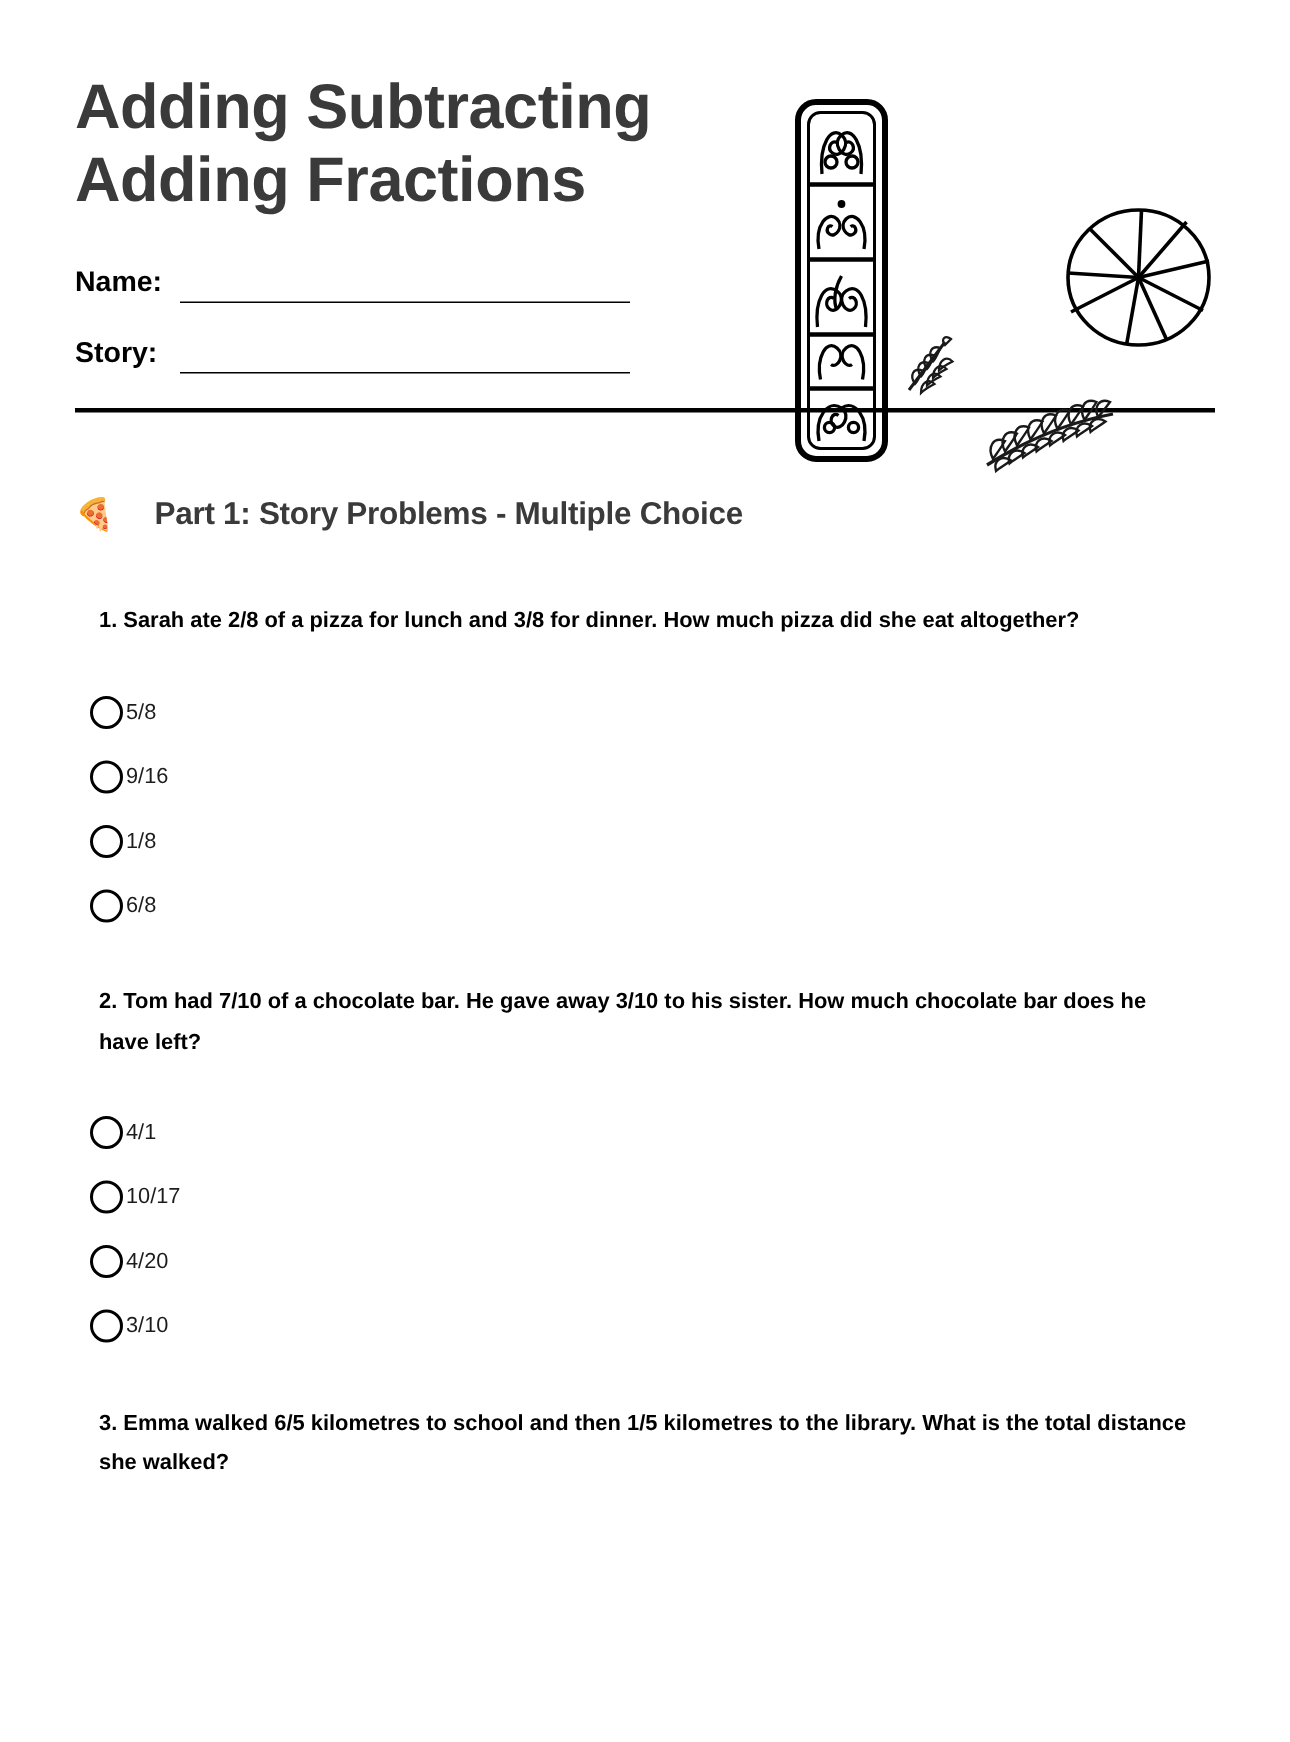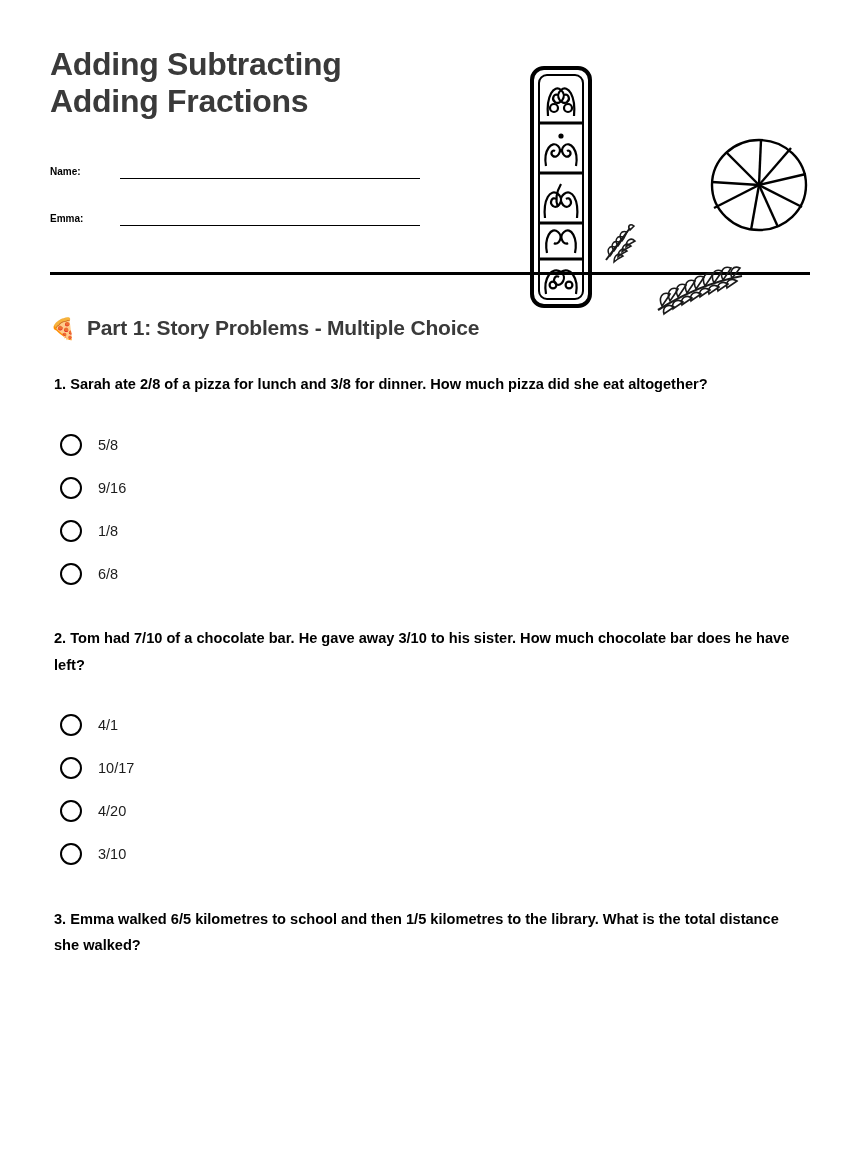--- a/index.html
+++ b/index.html
@@ -24,41 +24,41 @@
   }
 
   
   .header {
     position: relative;
     padding-top: 46px;
     height: 272px;
     box-sizing: border-box;
   }
   .worksheet-title {
-    font-size: 32px;
+    font-size: 42px;
     font-weight: bold;
     color: #3a3a3a;
     line-height: 1.17;
     letter-spacing: -0.3px;
     margin: 0;
     max-width: 430px;
   }
   .title-line { display: block; }
 
   .fields {
     margin-top: 26px;
   }
   .field-row {
     display: flex;
     align-items: flex-end;
     height: 32px;
     margin-bottom: 15px;
   }
   .field-label {
-    font-size: 10px;
+    font-size: 19px;
     font-weight: bold;
     color: #000000;
     width: 70px;
     flex: 0 0 70px;
     line-height: 1.1;
     padding-bottom: 2px;
   }
   .field-line {
     flex: 0 0 300px;
     height: 0;
@@ -98,44 +98,44 @@
     width: 26px;
     height: 26px;
     display: inline-flex;
     align-items: center;
     justify-content: center;
   }
   .section-title {
     font-size: 21px;
     font-weight: bold;
     color: #3a3a3a;
-    margin: 0;
+    margin: 16px;
     letter-spacing: -0.2px;
   }
 
   
   .question-block {
     margin-top: 30px;
   }
   .question-text {
     font-size: 14.6px;
     font-weight: bold;
     color: #000000;
     line-height: 1.8;
-    margin: 4px;
+    margin: 16px;
     max-width: 762px;
   }
   .options {
     margin-top: 26px;
   }
   .option-row {
     display: flex;
     align-items: center;
     height: 43px;
-    gap: 16px;
+    gap: 2px;
   }
   .radio {
     flex: 0 0 22px;
     width: 22px;
     height: 22px;
     border: 2.6px solid #000000;
     border-radius: 50%;
     box-sizing: border-box;
     margin-left: 10px;
   }
@@ -155,21 +155,21 @@
       <span class="title-line">Adding Subtracting</span>
       <span class="title-line">Adding Fractions</span>
     </h1>
 
     <div class="fields">
       <div class="field-row">
         <span class="field-label">Name:</span>
         <span class="field-line"></span>
       </div>
       <div class="field-row">
-        <span class="field-label">Emma:</span>
+        <span class="field-label">Story:</span>
         <span class="field-line"></span>
       </div>
     </div>
 
     <div class="artwork">
       <svg width="310" height="260" viewBox="0 0 310 260" xmlns="http://www.w3.org/2000/svg">
         <g fill="none" stroke="#000000" stroke-width="2.2">
           <rect x="22" y="8" width="58" height="238" rx="12" ry="12" stroke-width="4"></rect>
           <rect x="29" y="15" width="44" height="224" rx="8" ry="8" stroke-width="2"></rect>
           <line x1="29" y1="63" x2="73" y2="63" stroke-width="3"></line>

